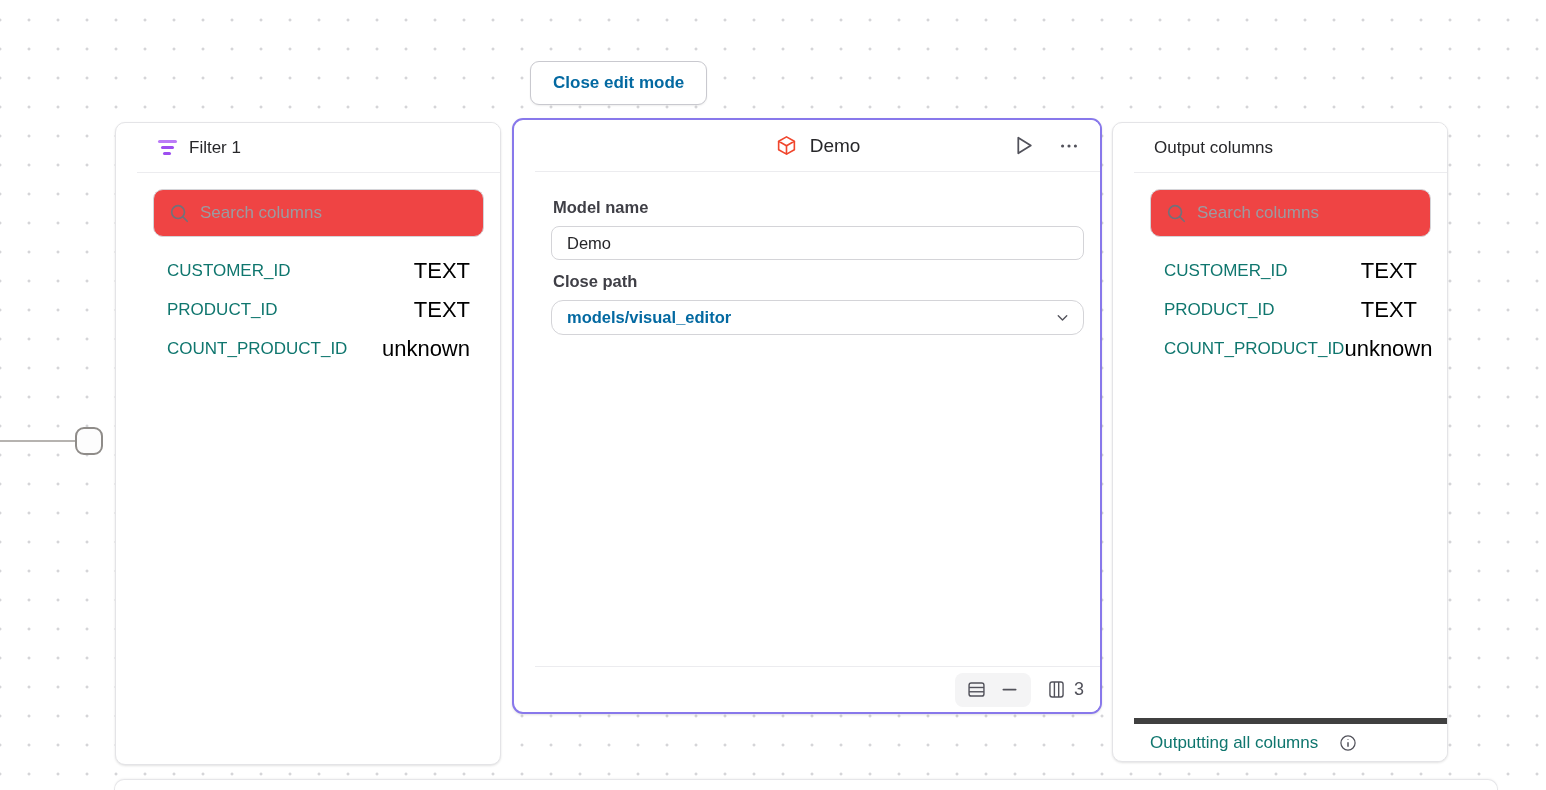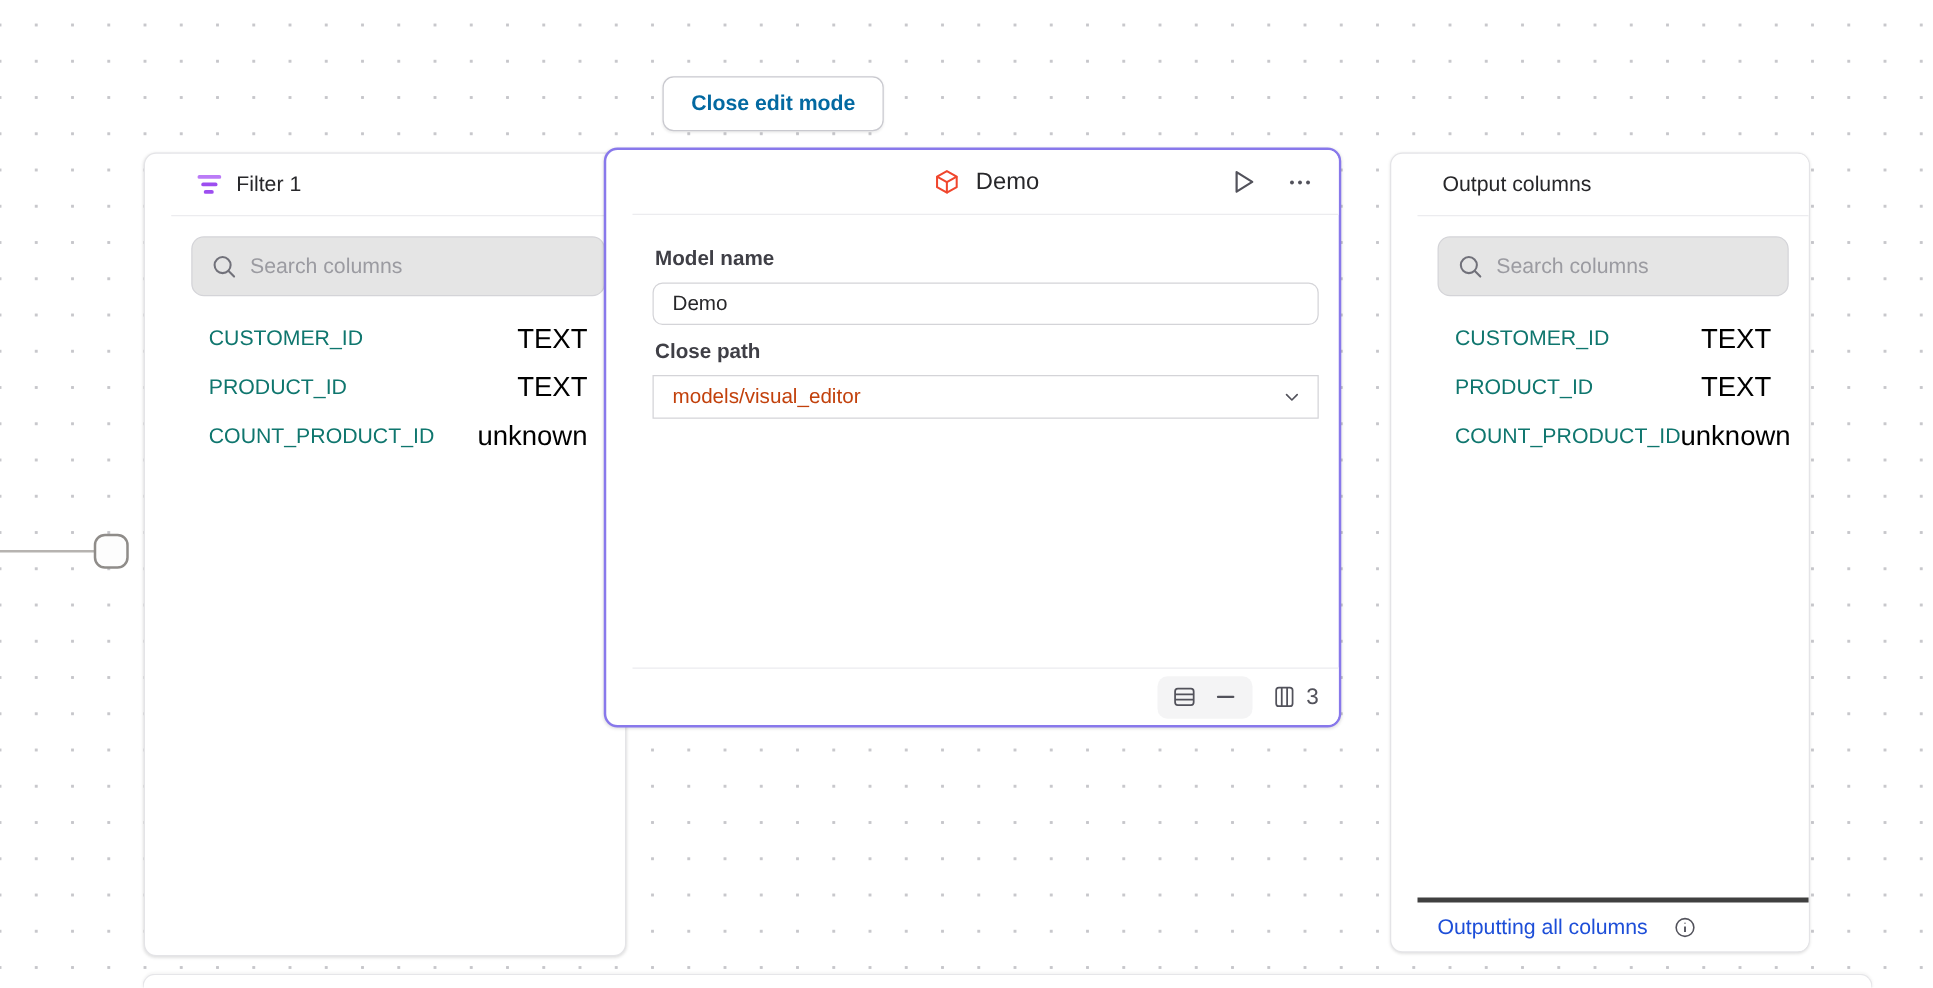--- a/index.html
+++ b/index.html
@@ -41,21 +41,21 @@
     display: flex; flex-direction: column; overflow: hidden; padding-left: 21px;
   }
   .panel-header {
     flex: 0 0 50px; display: flex; align-items: center;
     padding: 0 20px; border-bottom: 1px solid #ececef; background: #fff;
     font-size: 17px; font-weight: 500; color: #27272a;
   }
   .panel-body { flex: 1 1 auto; display: flex; flex-direction: column; padding: 16px; }
   
   .search-box {
-    height: 48px; border: 1px solid #d4d4d8; border-radius: 10px; background: #e5e5e5;
+    height: 48px; border: 1px solid #d4d4d8; border-radius: 10px; background: #ef4444;
     display: flex; align-items: center; padding: 0 14px; gap: 10px; flex: 0 0 auto;
   }
   .search-box input {
     border: none; outline: none; flex: 1; font-size: 17px; font-family: inherit;
     color: #27272a; background: transparent;
   }
   .search-box input::placeholder { color: #9b9ba1; }
   
   .col-list { margin-top: 14px; padding: 0 14px; }
   .col-row {
@@ -65,55 +65,55 @@
   .col-type { font-size: 22px; color: #000000; }
   
   .filter-panel { left: 115px; top: 122px; width: 386px; height: 643px; }
   .filter-icon { width: 20px; height: 20px; margin-right: 12px; display: inline-flex; flex-direction: column; align-items: center; justify-content: center; gap: 3px; }
   .filter-icon i { display: block; height: 3px; border-radius: 2px; }
   .filter-icon i:nth-child(1) { width: 19px; background: #bb7bf7; }
   .filter-icon i:nth-child(2) { width: 13px; background: #9d4ef0; }
   .filter-icon i:nth-child(3) { width: 8px;  background: #9d4ef0; }
   
   .model-panel {
-    left: 483px; top: 118px; width: 590px; height: 464px;
+    left: 512px; top: 118px; width: 590px; height: 596px;
     border: 2px solid #8878eb; border-radius: 11px; justify-content: space-between;
   }
   .model-panel .panel-header { flex-basis: 52px; position: relative; justify-content: center; }
   .model-title-group { display: flex; align-items: center; gap: 12px; font-size: 19px; font-weight: 500; }
   .header-actions { position: absolute; right: 18px; top: 0; bottom: 0; display: flex; align-items: center; gap: 18px; }
   .icon-btn { background: none; border: none; cursor: pointer; display: flex; align-items: center; padding: 2px; }
   .field-label { font-size: 16.5px; font-weight: 700; color: #3f3f46; margin: 12px 0 9px 2px; }
   .field-label:first-child { margin-top: 10px; }
   .text-input {
     width: 100%; height: 34px; border: 1px solid #d4d4d8; border-radius: 8px;
     padding: 0 15px; font-size: 16.5px; font-weight: 500; color: #27272a;
     font-family: inherit; outline: none; background: #fff;
   }
   .select-input {
-    width: 100%; height: 35px; border: 1px solid #d4d4d8; border-radius: 0;
+    width: 100%; height: 35px; border: 1px solid #d4d4d8; border-radius: 12px;
     padding: 0 12px 0 15px; display: flex; align-items: center; justify-content: space-between;
-    font-size: 16.5px; font-weight: 400; color: #c2410c; background: #fff; cursor: pointer;
+    font-size: 16.5px; font-weight: 700; color: #0369a1; background: #fff; cursor: pointer;
   }
   .model-footer {
     flex: 0 0 46px; border-top: 1px solid #ececef; background: #fff;
     display: flex; align-items: center; justify-content: flex-end; padding: 0 16px; gap: 15px;
   }
   .rows-pill {
     background: #f4f4f5; border-radius: 8px; height: 34px; padding: 0 11px;
     display: flex; align-items: center; gap: 12px; cursor: pointer;
   }
   .cols-count-group { display: flex; align-items: center; gap: 7px; }
   .count-num { font-size: 18px; font-weight: 500; color: #52525b; }
   
   .output-panel { left: 1112px; top: 122px; width: 336px; height: 640px; }
   .output-footer {
-    flex: 0 0 43px; border-top: 4px solid #404040; background: #fff;
+    flex: 0 0 43px; border-top: 6px solid #404040; background: #fff;
     display: flex; align-items: center; padding: 0 16px; gap: 20px;
-    font-size: 17px; color: #1d4ed8;
+    font-size: 17px; color: #0f766e;
   }
   
   .bottom-strip {
     position: absolute; left: 114px; top: 779px; width: 1384px; height: 30px;
     background: #ffffff; border: 1px solid #e6e6e9; border-bottom: none;
     border-radius: 10px 10px 0 0; box-shadow: 0 -1px 2px rgba(0,0,0,.04);
   }
   svg { display: block; }
 </style>
 </head>

